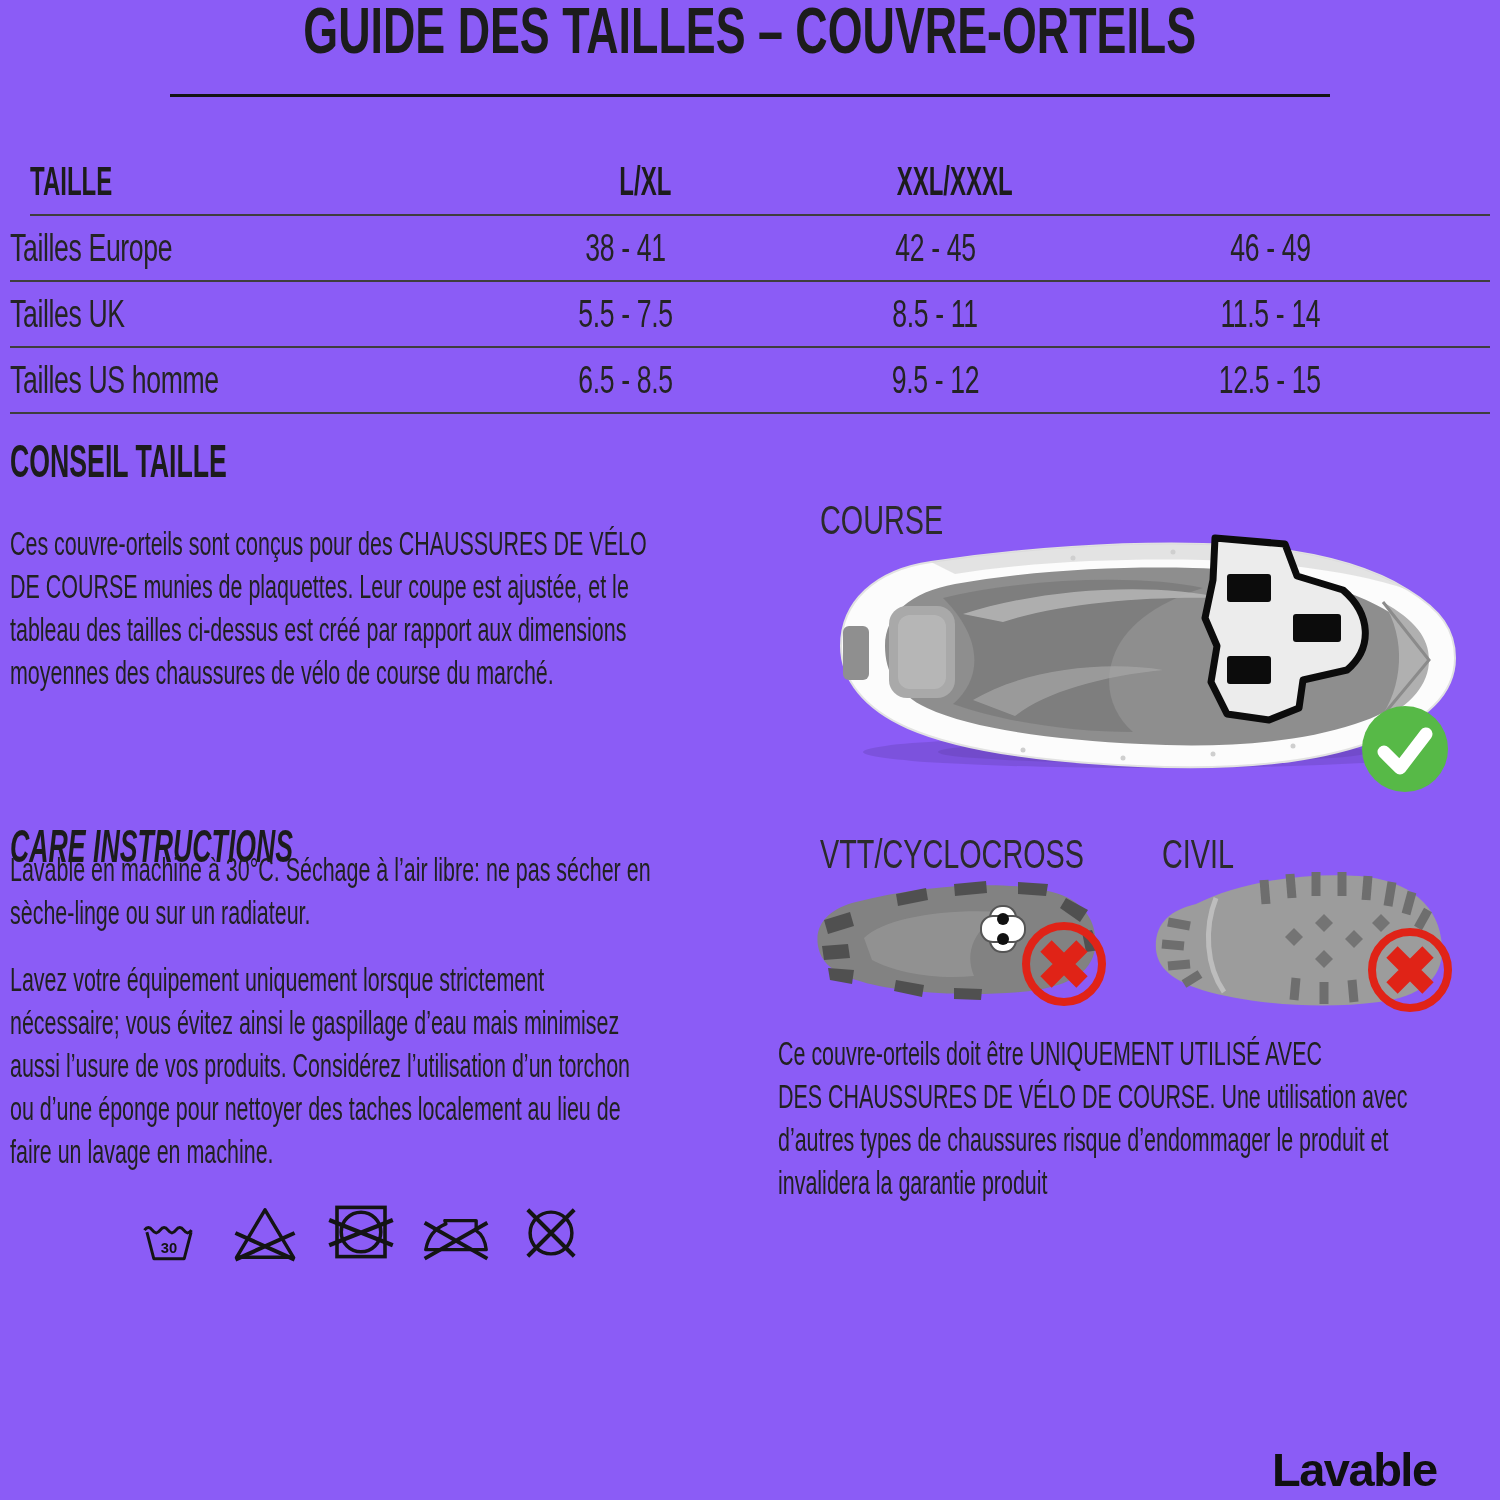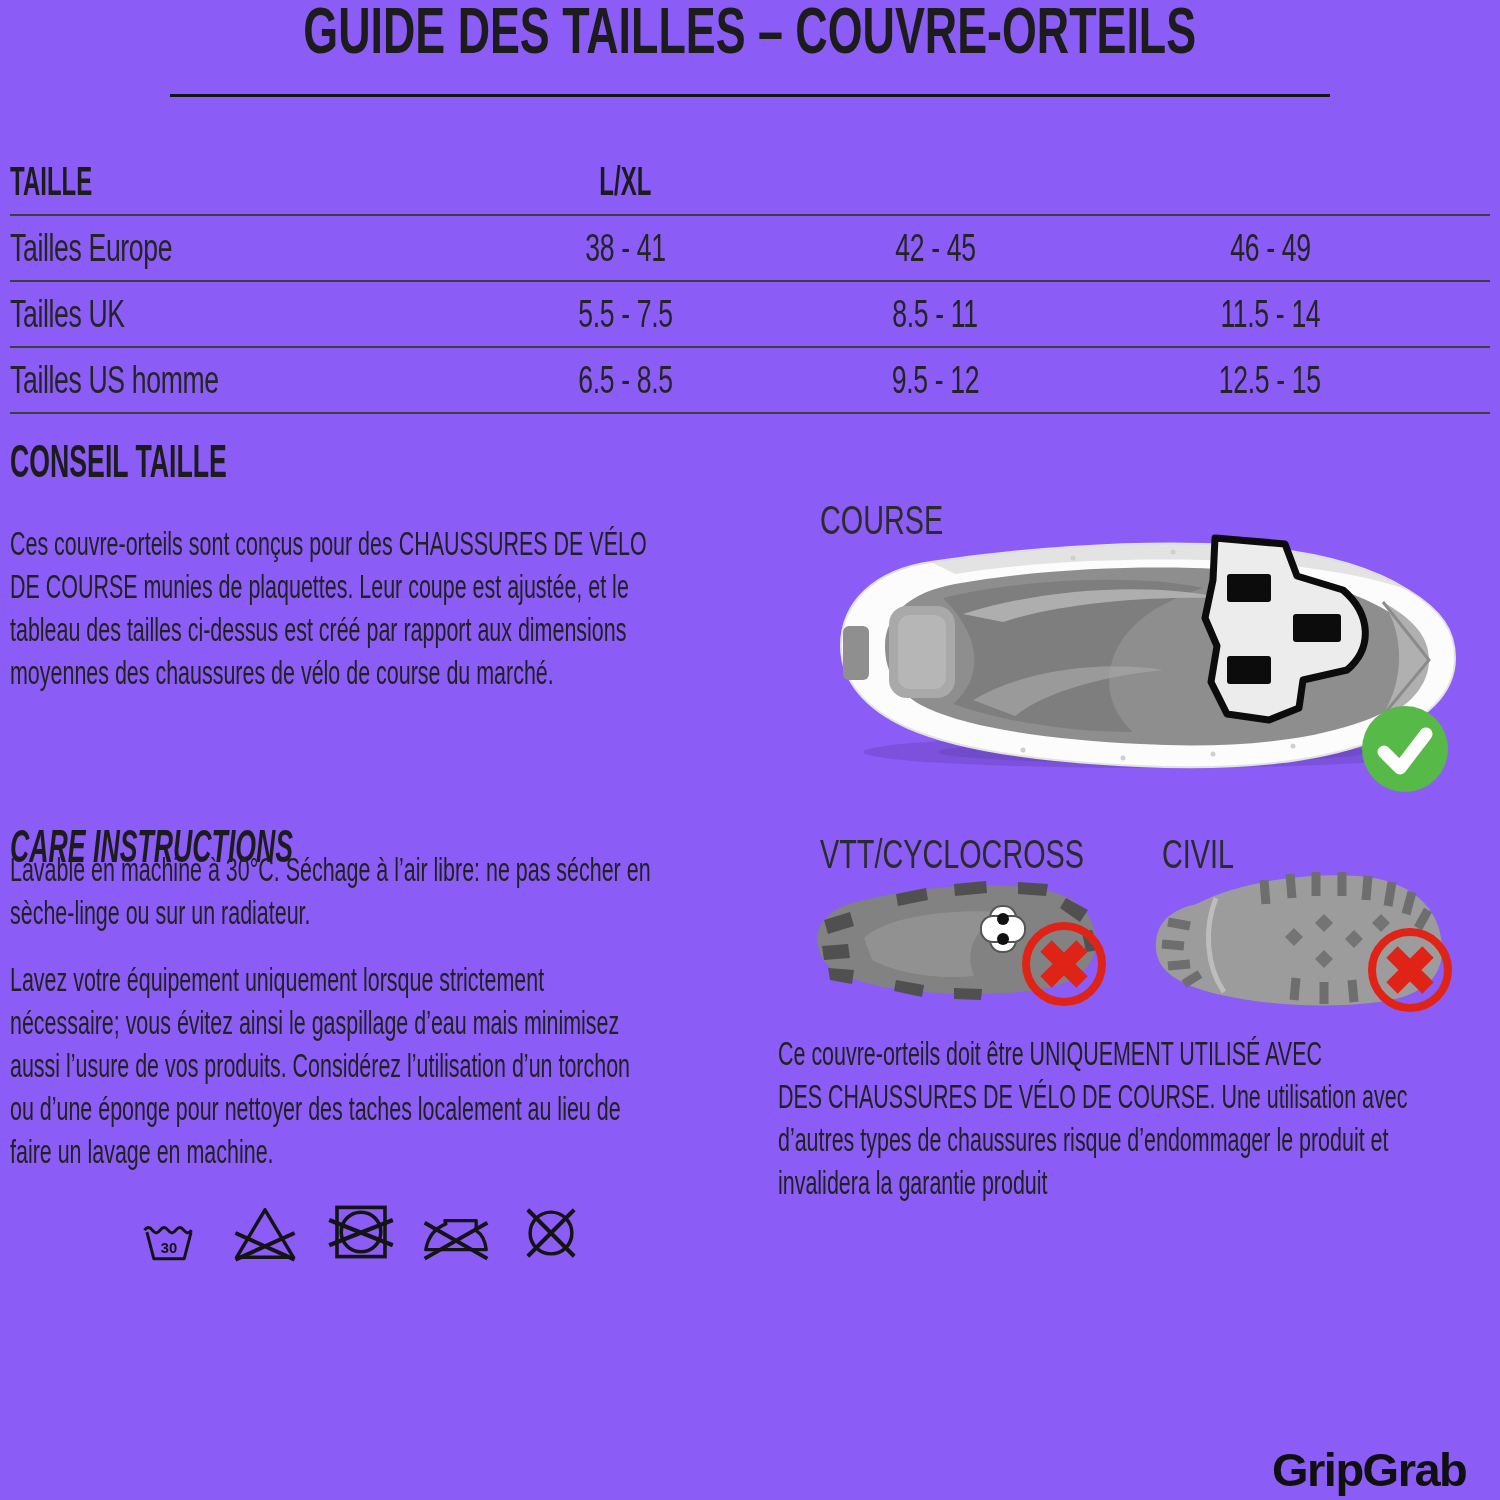--- a/index.html
+++ b/index.html
@@ -10,21 +10,21 @@
   .oC{transform-origin:center bottom;}
 
   
   .title{position:absolute;top:-6px;left:0;width:1500px;text-align:center;}
   .title .cond{font-size:64px;font-weight:bold;letter-spacing:0;transform:scaleX(.70);transform-origin:center top;}
   .rule{position:absolute;top:94px;left:170px;width:1160px;height:3px;background:#141414;}
 
   
   .size-table{position:absolute;left:10px;top:148px;width:1480px;}
   .t-row{display:grid;grid-template-columns:420px 390px 230px 440px;align-items:center;height:64px;border-bottom:2px solid var(--rule,#3e3e3e);}
-  .t-row.head{height:66px;align-items:end;}
+  .t-row.head{height:66px;align-items:end;margin-left:20px;}
   .t-row.head .cell{padding-bottom:10px;}
   .cell{overflow:visible;}
   .cell.ctr{text-align:center;}
   .hcell{font-size:40px;font-weight:bold;transform:scaleX(.60);}
   .dcell{font-size:38px;color:#242424;transform:scaleX(.70);letter-spacing:-0.5px;}
 
   
   .h-section{position:absolute;font-size:46px;font-weight:bold;}
   .h-section .cond{transform:scaleX(.58);}
   .body{position:absolute;font-size:33px;line-height:43px;width:1250px;white-space:pre-line;
@@ -59,20 +59,21 @@
 
   <div class="title">
     <span class="cond">GUIDE DES TAILLES – COUVRE-ORTEILS</span>
   </div>
   <div class="rule"></div>
 
   <div class="size-table">
     <div class="t-row head">
       <div class="cell left"><span class="cond hcell oL">TAILLE</span></div>
       <div class="cell ctr"><span class="cond hcell oC">L/XL</span></div>
+      <div class="cell ctr"><span class="cond hcell oC">XXL/XXXL</span></div>
     </div>
     <div class="t-row">
       <div class="cell left"><span class="cond dcell oL">Tailles Europe</span></div>
       <div class="cell ctr"><span class="cond dcell oC">38 - 41</span></div>
       <div class="cell ctr"><span class="cond dcell oC">42 - 45</span></div>
       <div class="cell ctr"><span class="cond dcell oC">46 - 49</span></div>
     </div>
     <div class="t-row">
       <div class="cell left"><span class="cond dcell oL">Tailles UK</span></div>
       <div class="cell ctr"><span class="cond dcell oC">5.5 - 7.5</span></div>
@@ -218,15 +219,15 @@
       <circle cx="266" cy="112" r="38" fill="none" stroke="var(--red,#e02317)" stroke-width="8"></circle>
       <path d="M248,94 L284,130 M284,94 L248,130" stroke="var(--red,#e02317)" stroke-width="16"></path>
     </g>
   </svg>
 
   <div class="body warning">Ce couvre-orteils doit être UNIQUEMENT UTILISÉ AVEC
 DES CHAUSSURES DE VÉLO DE COURSE. Une utilisation avec
 d’autres types de chaussures risque d’endommager le produit et
 invalidera la garantie produit</div>
 
-  <div class="brand">GripGrab</div>
+  <div class="brand">Lavable</div>
 
 </div>
 
 </body></html>

